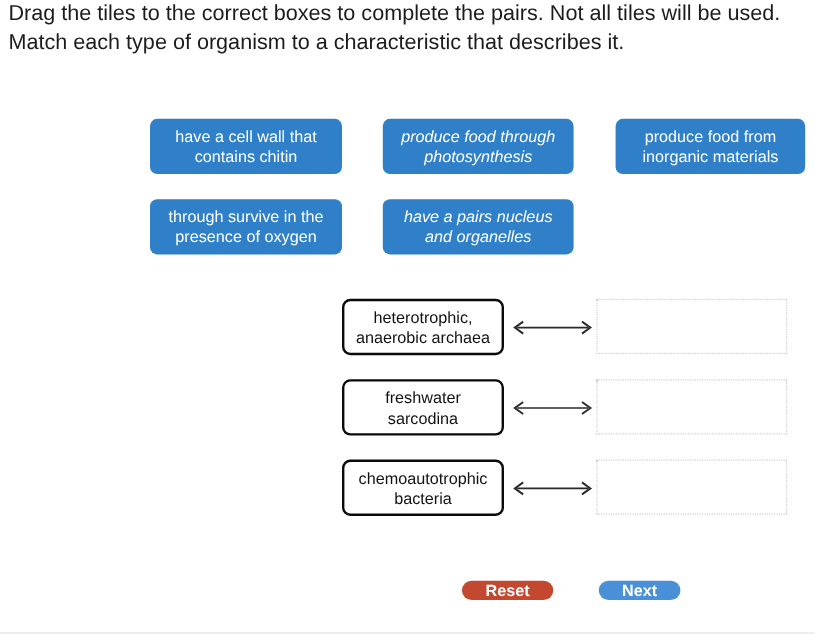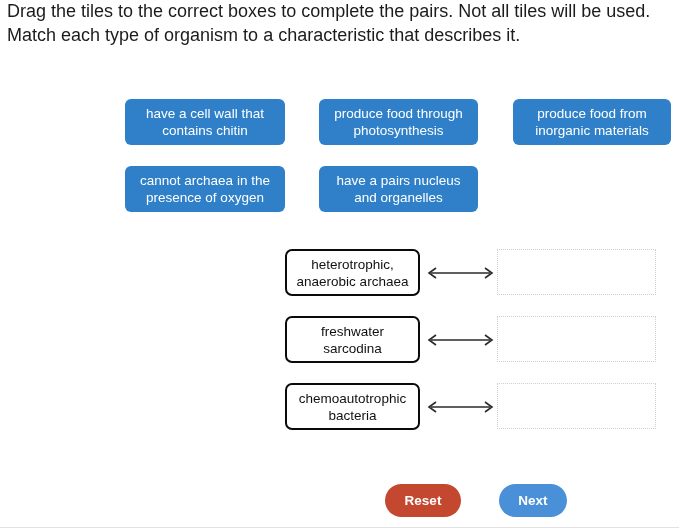--- a/index.html
+++ b/index.html
@@ -55,21 +55,21 @@
     align-items: center;
     justify-content: center;
     padding: 3px 12px;
     pointer-events: auto;
     cursor: move;
     user-select: none;
   }
   .tile-r1 { top: 99px; height: 46px; }
   .tile-r2 { top: 166px; height: 46px; }
   .tile-c1 { left: 125px; width: 160px; }
-  .tile-c2 { left: 319px; width: 159px; }
+  .tile-c2 { left: 319px; width: 159px; font-style: italic; }
   .tile-c3 { left: 513px; width: 158px; }
 
   
   .match-rows {
     position: absolute;
     left: 0;
     top: 0;
     width: 679px;
   }
   .match-row {
@@ -130,21 +130,21 @@
     position: absolute;
     left: 0;
     top: 527px;
     width: 679px;
     height: 1px;
     background: #e2e2e2;
   }
   .btn {
     position: absolute;
     box-sizing: border-box;
-    height: 33px;
+    height: 16px;
     border: none;
     border-radius: 17px;
     color: #ffffff;
     font-family: "Liberation Sans", sans-serif;
     font-size: 13.5px;
     font-weight: bold;
     cursor: pointer;
     padding: 0;
   }
   .btn-reset {
@@ -165,21 +165,21 @@
 
 <div class="instructions">
   <div class="instr-line first">Drag the tiles to the correct boxes to complete the pairs. Not all tiles will be used.</div>
   <div class="instr-line second">Match each type of organism to a characteristic that describes it.</div>
 </div>
 
 <div class="tile-area">
   <div class="tile tile-r1 tile-c1">have a cell wall that contains chitin</div>
   <div class="tile tile-r1 tile-c2">produce food through photosynthesis</div>
   <div class="tile tile-r1 tile-c3">produce food from inorganic materials</div>
-  <div class="tile tile-r2 tile-c1">cannot archaea in the presence of oxygen</div>
+  <div class="tile tile-r2 tile-c1">through survive in the presence of oxygen</div>
   <div class="tile tile-r2 tile-c2">have a pairs nucleus and organelles</div>
 </div>
 
 <div class="match-rows">
 
   <div class="match-row row-0">
     <div class="term-box">heterotrophic, anaerobic archaea</div>
     <div class="arrow">
       <svg width="71" height="14" viewBox="0 0 71 14" xmlns="http://www.w3.org/2000/svg">
         <line x1="6" y1="7" x2="65" y2="7" stroke="#2a2a2a" stroke-width="1.4"></line>

